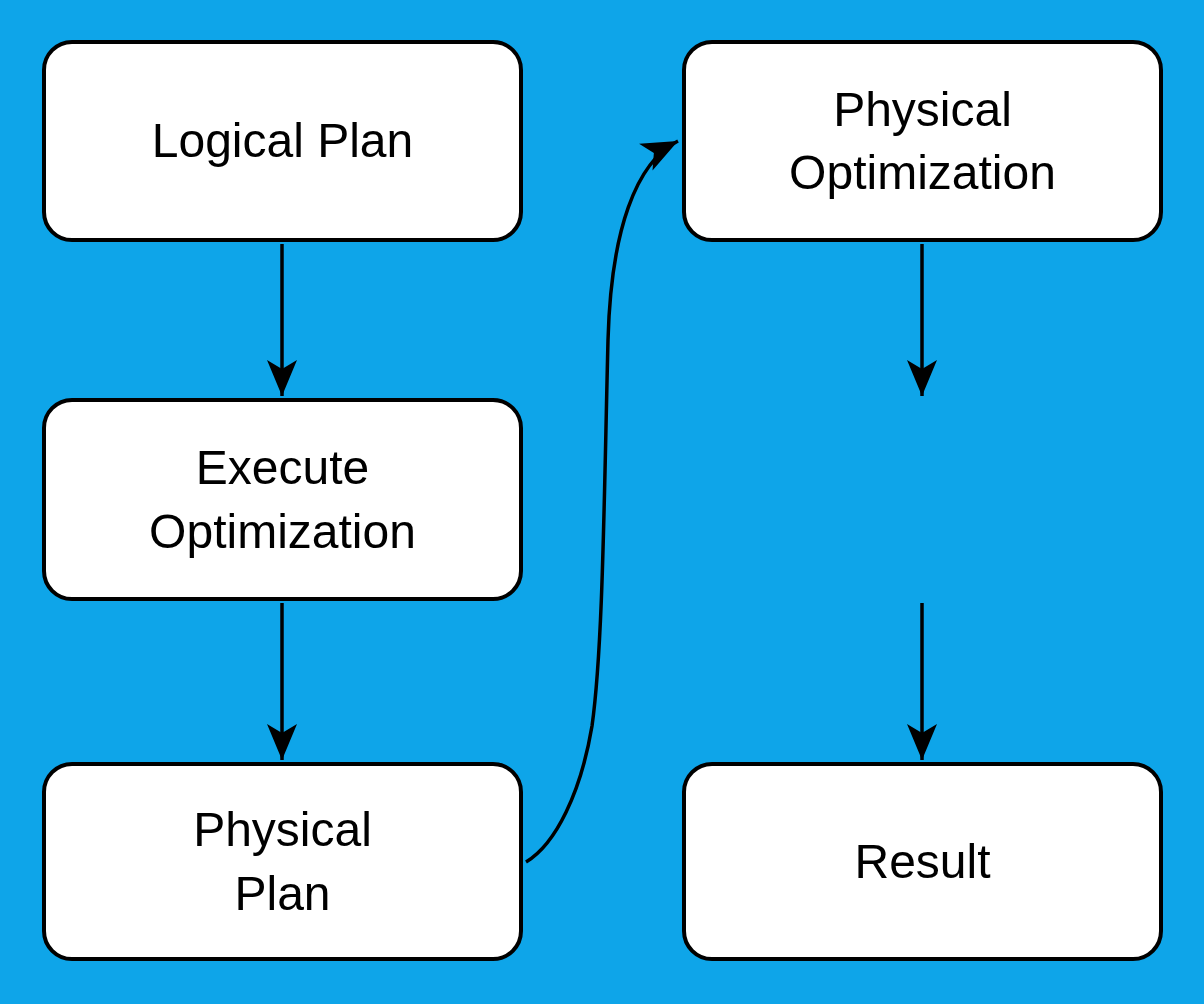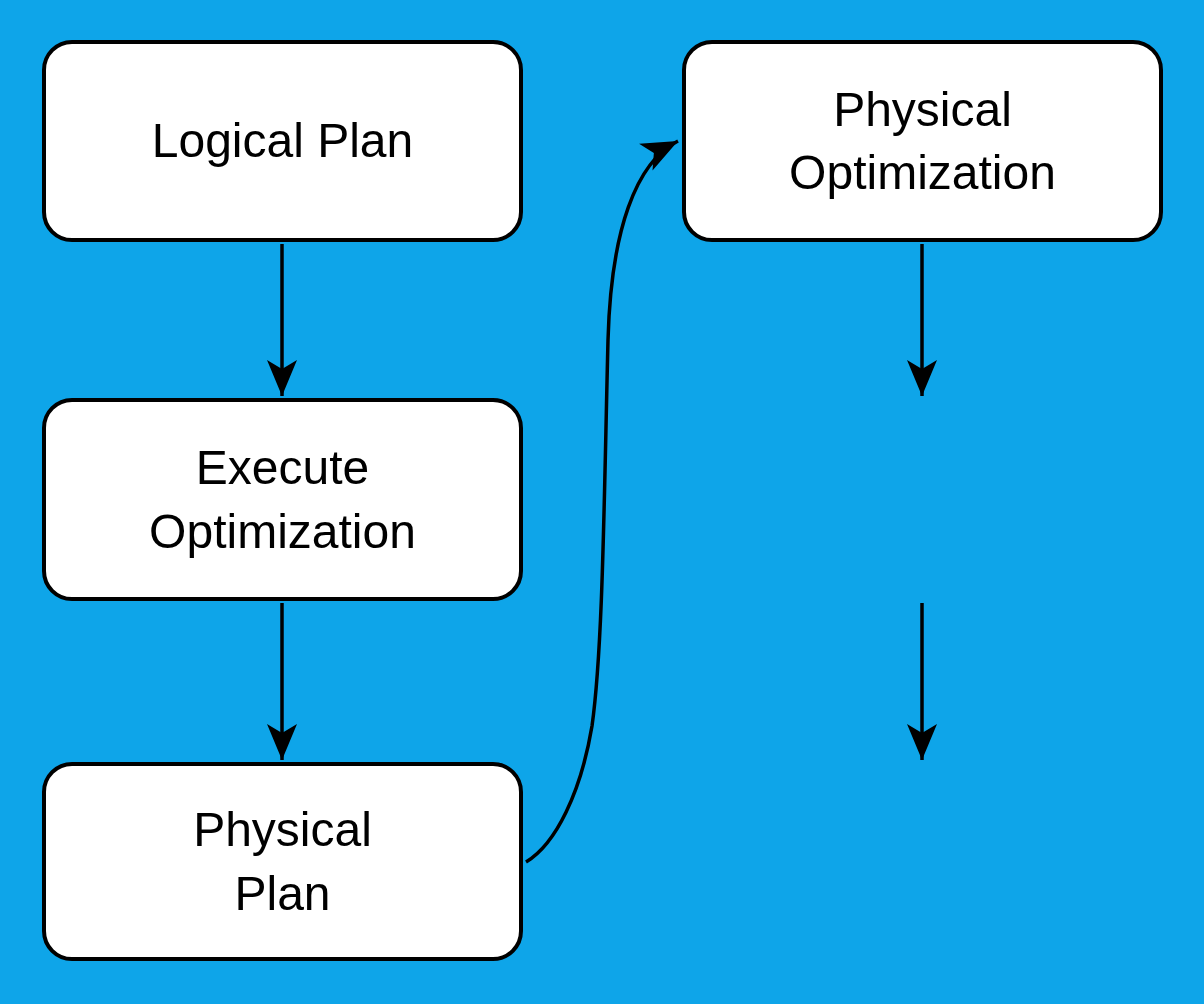--- a/index.html
+++ b/index.html
@@ -84,14 +84,17 @@
     <span>Physical
 Plan</span>
   </div>
 
   <div class="node" id="node-physical-opt">
     <span>Physical
 Optimization</span>
   </div>
 
 
+  <div class="node" id="node-result">
+    <span>Result</span>
+  </div>
 
 </div>
 
 </body></html>

